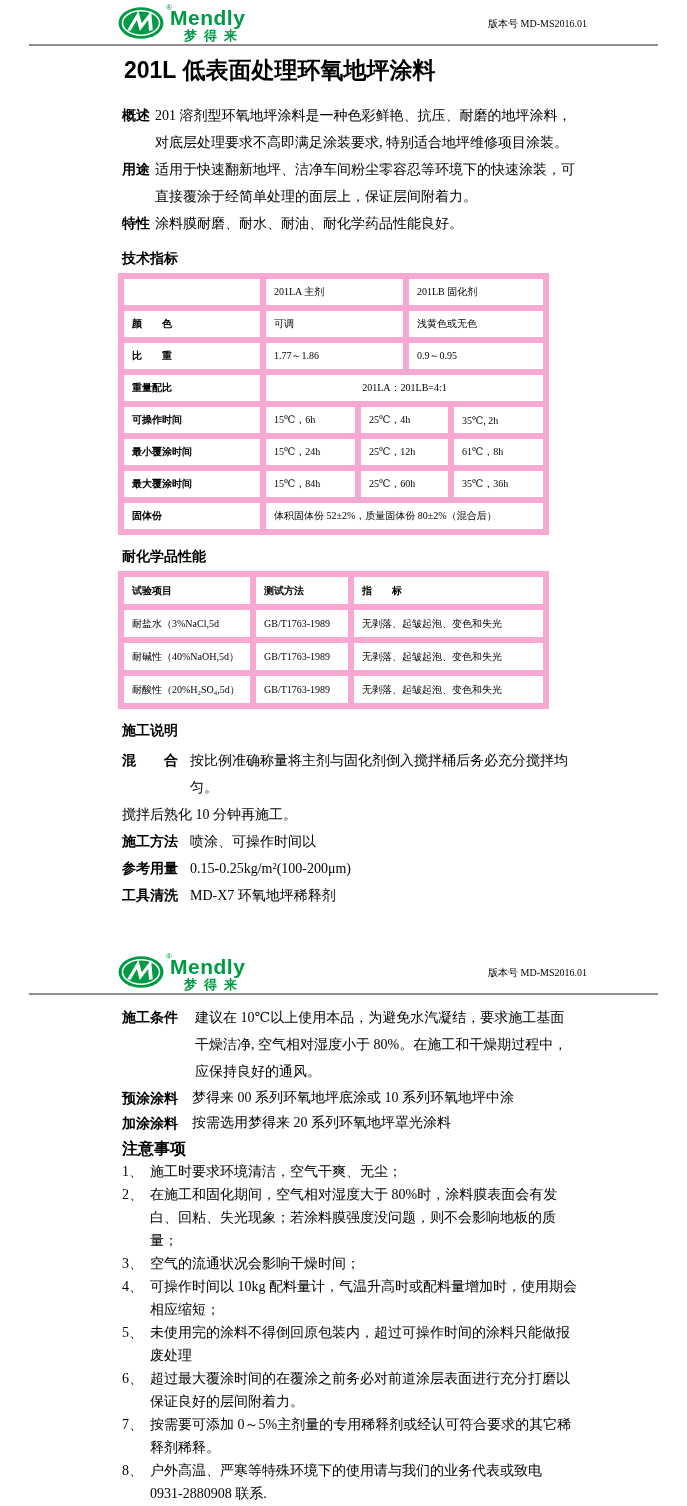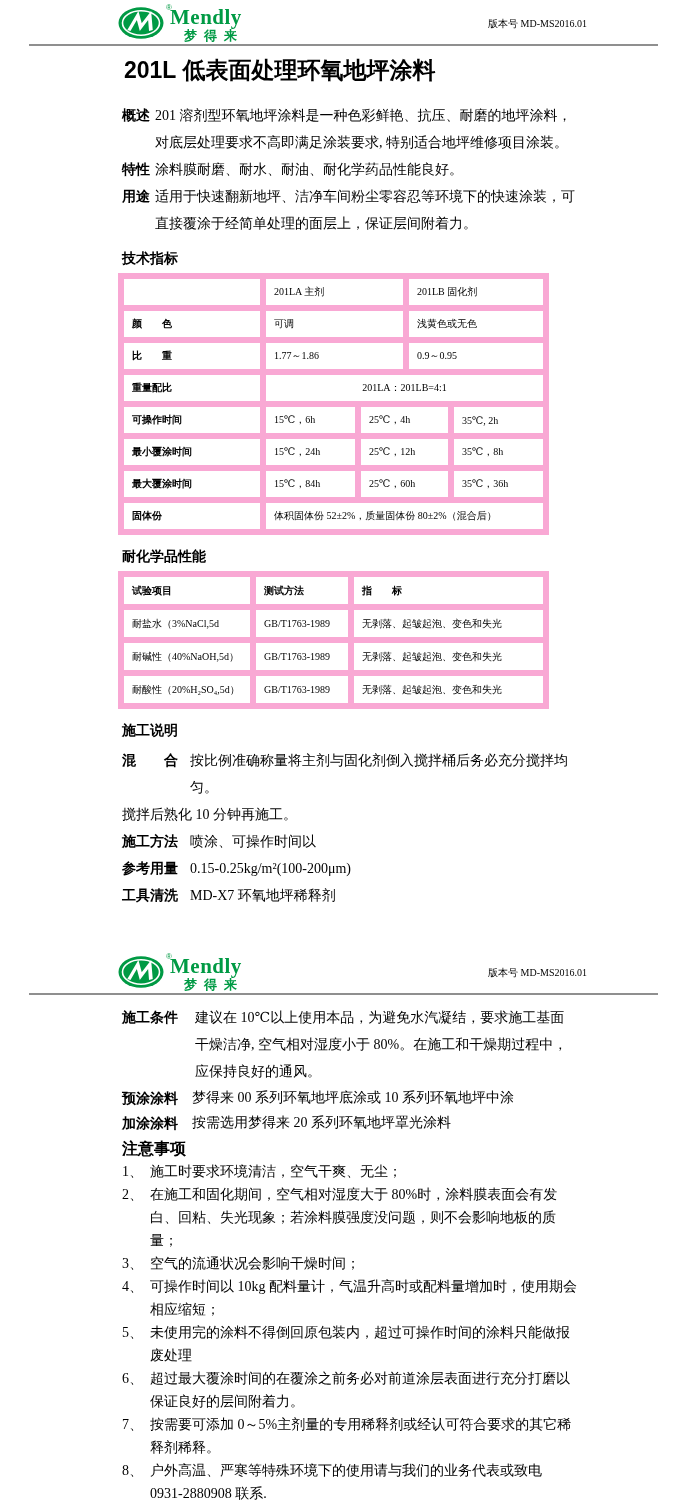--- a/index.html
+++ b/index.html
@@ -11,21 +11,21 @@
   .sheet{width:687px;height:1506px;position:relative;background:#fff;}
 
   
   .hdr{display:flex;justify-content:space-between;align-items:center;
        padding:5px 100px 0 118px;height:38px;}
   .logo{display:flex;align-items:flex-start;gap:4px;}
   .logo-mark{position:relative;width:48px;height:34px;flex:0 0 auto;}
   .reg{position:absolute;top:-3px;right:-6px;font-size:8px;color:#009a44;
        font-family:"Liberation Sans",sans-serif;}
   .brand-txt{display:flex;flex-direction:column;line-height:1;margin-top:1px;}
-  .brand-en{font-family:Liberation Serif, serif;
+  .brand-en{font-family:Liberation Sans, sans-serif;
             font-weight:bold;font-size:21px;color:#009a44;letter-spacing:.5px;}
   .brand-cn{font-family:"Liberation Sans","DejaVu Sans",sans-serif;
             font-weight:bold;font-size:13px;color:#009a44;letter-spacing:7px;
             margin-top:1px;margin-left:14px;white-space:nowrap;}
   .version{font-size:10px;white-space:nowrap;}
   .rule{height:2px;background:#8f8f8f;margin:1px 29px 0 29px;}
 
   
   .doc-title{font-family:"Liberation Sans","DejaVu Sans",sans-serif;
              font-weight:bold;font-size:23px;margin:9px 0 0 124px;}
@@ -98,26 +98,26 @@
     <div class="rule"></div>
 
     <div class="doc-title">201L 低表面处理环氧地坪涂料</div>
 
     <div class="intro">
       <div class="hang">
         <span class="lbl lbl-w33">概述</span>
         <span class="txt">201 溶剂型环氧地坪涂料是一种色彩鲜艳、抗压、耐磨的地坪涂料，对底层处理要求不高即满足涂装要求, 特别适合地坪维修项目涂装。</span>
       </div>
       <div class="hang">
+        <span class="lbl lbl-w33">用途</span>
+        <span class="txt">适用于快速翻新地坪、洁净车间粉尘零容忍等环境下的快速涂装，可直接覆涂于经简单处理的面层上，保证层间附着力。</span>
+      </div>
+      <div class="hang">
         <span class="lbl lbl-w33">特性</span>
         <span class="txt">涂料膜耐磨、耐水、耐油、耐化学药品性能良好。</span>
-      </div>
-      <div class="hang">
-        <span class="lbl lbl-w33">用途</span>
-        <span class="txt">适用于快速翻新地坪、洁净车间粉尘零容忍等环境下的快速涂装，可直接覆涂于经简单处理的面层上，保证层间附着力。</span>
       </div>
     </div>
 
     <div class="sec-head">技术指标</div>
 
     <table class="t1">
       <colgroup>
           <col style="width:142px">
           <col style="width:95px">
           <col style="width:48px">
@@ -147,21 +147,21 @@
       <tr>
         <td class="t-label">可操作时间</td>
         <td>15℃，6h</td>
         <td colspan="2">25℃，4h</td>
         <td>35℃, 2h</td>
       </tr>
       <tr>
         <td class="t-label">最小覆涂时间</td>
         <td>15℃，24h</td>
         <td colspan="2">25℃，12h</td>
-        <td>35℃，8h</td>
+        <td>61℃，8h</td>
       </tr>
       <tr>
         <td class="t-label">最大覆涂时间</td>
         <td>15℃，84h</td>
         <td colspan="2">25℃，60h</td>
         <td>35℃，36h</td>
       </tr>
       <tr>
         <td class="t-label">固体份</td>
         <td colspan="4">体积固体份 52±2%，质量固体份 80±2%（混合后）</td>

